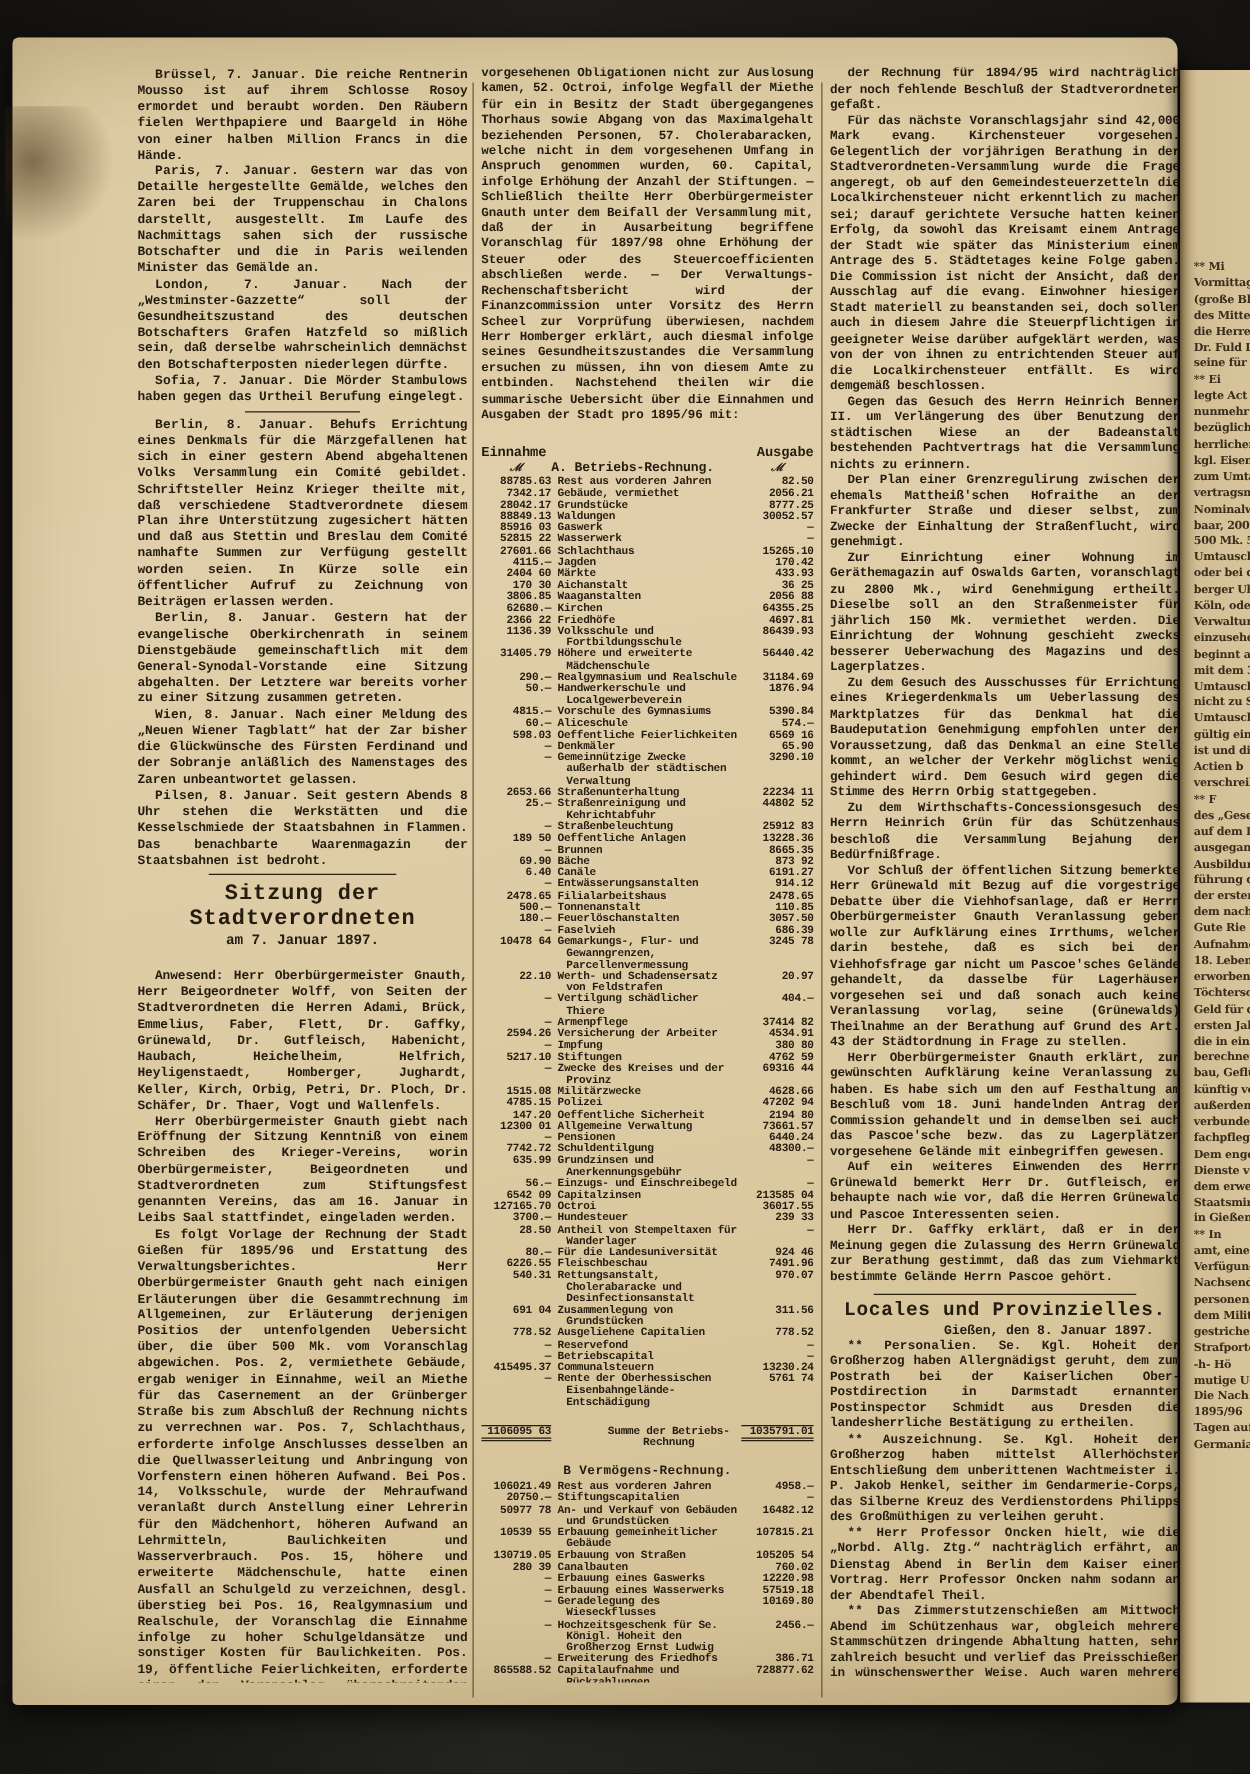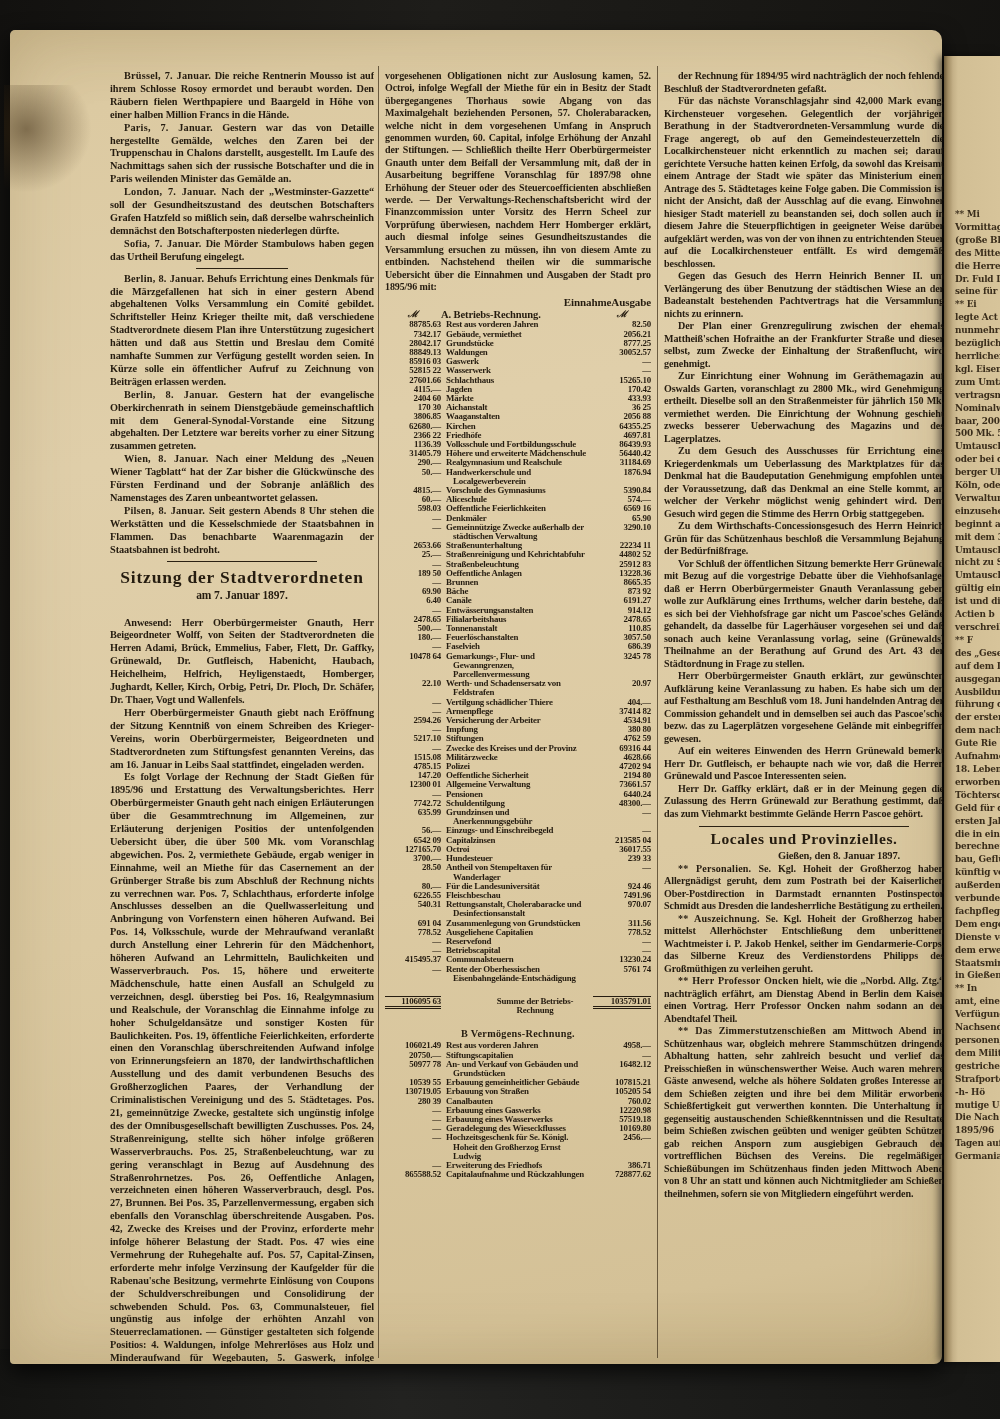--- a/index.html
+++ b/index.html
@@ -6,36 +6,36 @@
   .scene{position:relative;width:1000px;height:1419px;overflow:hidden;
     background:linear-gradient(100deg,#12110f 0%,#1e1d1a 35%,#191815 60%,#100f0d 100%);}
   .scene::after{content:"";position:absolute;left:0;bottom:0;width:100%;height:70px;
     background:linear-gradient(80deg,#141412,#232321 40%,#161614);}
   .page{position:absolute;left:10px;top:30px;width:932px;height:1334px;z-index:2;
     background:linear-gradient(170deg,#d2bf95 0%,#dccaa2 6%,#e0cfaa 30%,#dccaa2 62%,#d4c197 92%,#c9b588 100%);
     border-radius:5px 10px 8px 4px;
     box-shadow:0 8px 22px rgba(0,0,0,.75), inset 0 0 70px rgba(110,85,40,.22);}
   .stain{position:absolute;left:-6px;top:55px;width:90px;height:110px;
     background:radial-gradient(ellipse at 25% 40%,rgba(58,40,16,.55),transparent 68%);}
-  .col{position:absolute;top:40px;height:1292px;overflow:hidden;color:#251c10;
-    font-family:Liberation Serif, serif;font-weight:700;text-align:justify;letter-spacing:-.1px;}
+  .col{position:absolute;top:24px;height:1292px;overflow:hidden;color:#251c10;
+    font-family:Liberation Mono, monospace;font-weight:700;text-align:justify;letter-spacing:-.1px;}
   .col1{left:100px;width:264px;font-size:10.3px;line-height:12.9px;}
   .col2{left:375px;width:266px;font-size:10px;line-height:12.4px;}
   .col3{left:654px;width:280px;font-size:10.1px;line-height:12.5px;}
   .vrule{position:absolute;top:36px;height:1292px;width:1px;background:#4d3e27;opacity:.8;}
   .vr1{left:368px;}.vr2{left:647px;}
   .item,.para{margin:0;text-indent:14px;}
   .cont{text-indent:0;}
   .lead{letter-spacing:.2px;}
   .divider{border-top:1.2px solid #2b2113;width:92px;margin:4px auto 4px;}
   .divider.wide{width:150px;}
   .heading1{margin:5px 0 1px;text-align:center;text-indent:0;font-size:17.5px;line-height:20px;letter-spacing:.8px;}
   .subhead{text-align:center;font-size:11.5px;line-height:14px;margin-bottom:15px;}
   
-  .tbl-head{display:flex;justify-content:flex-end;font-size:11px;line-height:13px;margin-top:3px;}
+  .tbl-head{display:flex;justify-content:space-between;font-size:11px;line-height:13px;margin-top:18px;}
   .tbl-sub{display:flex;font-size:9px;line-height:11px;align-items:flex-end;}
   .ms-l{width:56px;text-align:center;flex:none;font-style:italic;}
   .ms-c{flex:1;text-align:left;font-size:10.5px;}
   .ms-r{width:58px;text-align:center;flex:none;font-style:italic;}
   .trow{display:flex;align-items:baseline;font-size:8.9px;line-height:9.2px;letter-spacing:-.2px;}
   .te{width:56px;text-align:right;flex:none;}
   .tt{flex:1;padding:0 3px 0 12px;text-indent:-7px;text-align:left;}
   .ta{width:58px;text-align:right;flex:none;}
   .sumrow{margin:13px 0;}
   .sumrow .te,.sumrow .ta{border-top:1px solid #251c10;border-bottom:3px double #251c10;}

